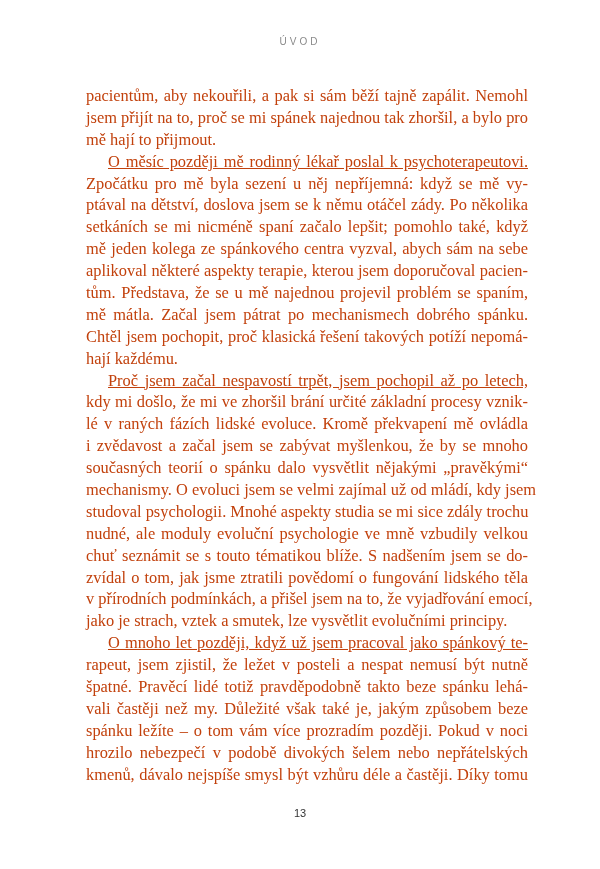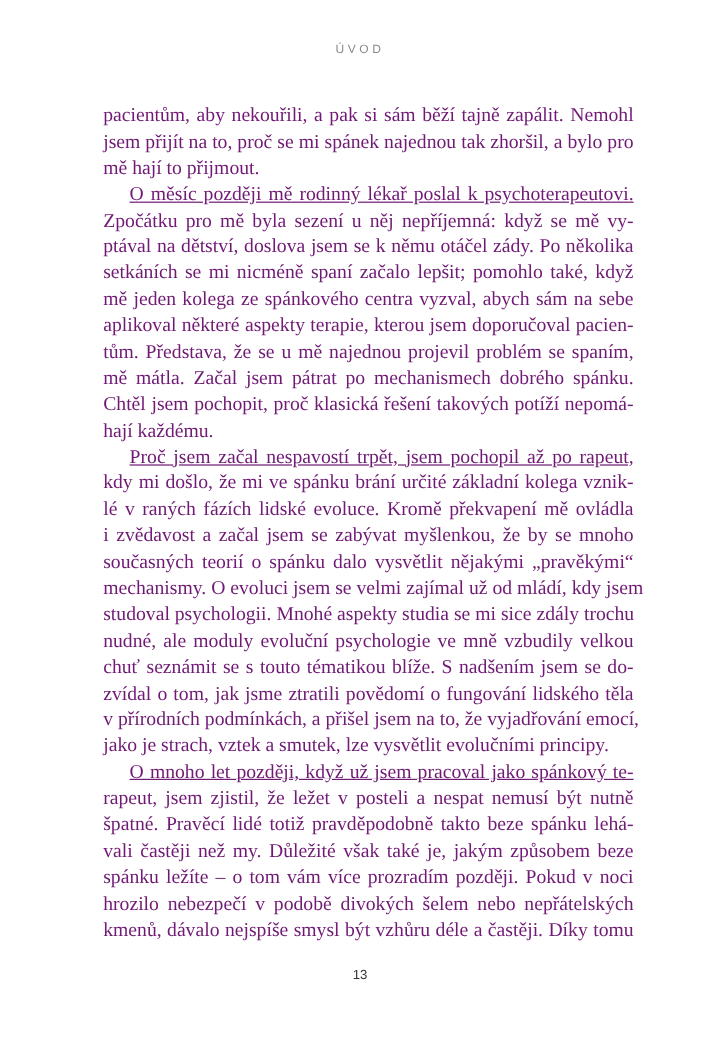--- a/index.html
+++ b/index.html
@@ -25,21 +25,21 @@
       color: #8a8a8a;
     }
     .body-text {
       position: absolute;
       top: 85px;
       left: 86px;
       width: 442px;
       font-family: "Liberation Serif", serif;
       font-size: 16.4px;
       line-height: 21.9px;
-      color: #701a75;
+      color: #c2410c;
     }
     .line {
       display: block;
       white-space: nowrap;
       text-align: justify;
       text-align-last: justify;
       height: 21.9px;
     }
     .line.last {
       text-align-last: left;
@@ -79,22 +79,22 @@
     <span class="line">setkáních se mi nicméně spaní začalo lepšit; pomohlo také, když</span>
     <span class="line">mě jeden kolega ze spánkového centra vyzval, abych sám na sebe</span>
     <span class="line">aplikoval některé aspekty terapie, kterou jsem doporučoval pacien-</span>
     <span class="line">tům. Představa, že se u mě najednou projevil problém se spaním,</span>
     <span class="line">mě mátla. Začal jsem pátrat po mechanismech dobrého spánku.</span>
     <span class="line">Chtěl jsem pochopit, proč klasická řešení takových potíží nepomá-</span>
     <span class="line last">hají každému.</span>
   </div>
 
   <div>
-    <span class="line indent">Proč jsem začal nespavostí trpět, jsem pochopil až po rapeut,</span>
-    <span class="line">kdy mi došlo, že mi ve spánku brání určité základní kolega vznik-</span>
+    <span class="line indent">Proč jsem začal nespavostí trpět, jsem pochopil až po letech,</span>
+    <span class="line">kdy mi došlo, že mi ve zhoršil brání určité základní procesy vznik-</span>
     <span class="line">lé v raných fázích lidské evoluce. Kromě překvapení mě ovládla</span>
     <span class="line">i zvědavost a začal jsem se zabývat myšlenkou, že by se mnoho</span>
     <span class="line">současných teorií o spánku dalo vysvětlit nějakými „pravěkými“</span>
     <span class="line">mechanismy. O evoluci jsem se velmi zajímal už od mládí, kdy jsem</span>
     <span class="line">studoval psychologii. Mnohé aspekty studia se mi sice zdály trochu</span>
     <span class="line">nudné, ale moduly evoluční psychologie ve mně vzbudily velkou</span>
     <span class="line">chuť seznámit se s touto tématikou blíže. S nadšením jsem se do-</span>
     <span class="line">zvídal o tom, jak jsme ztratili povědomí o fungování lidského těla</span>
     <span class="line">v přírodních podmínkách, a přišel jsem na to, že vyjadřování emocí,</span>
     <span class="line last">jako je strach, vztek a smutek, lze vysvětlit evolučními principy.</span>

